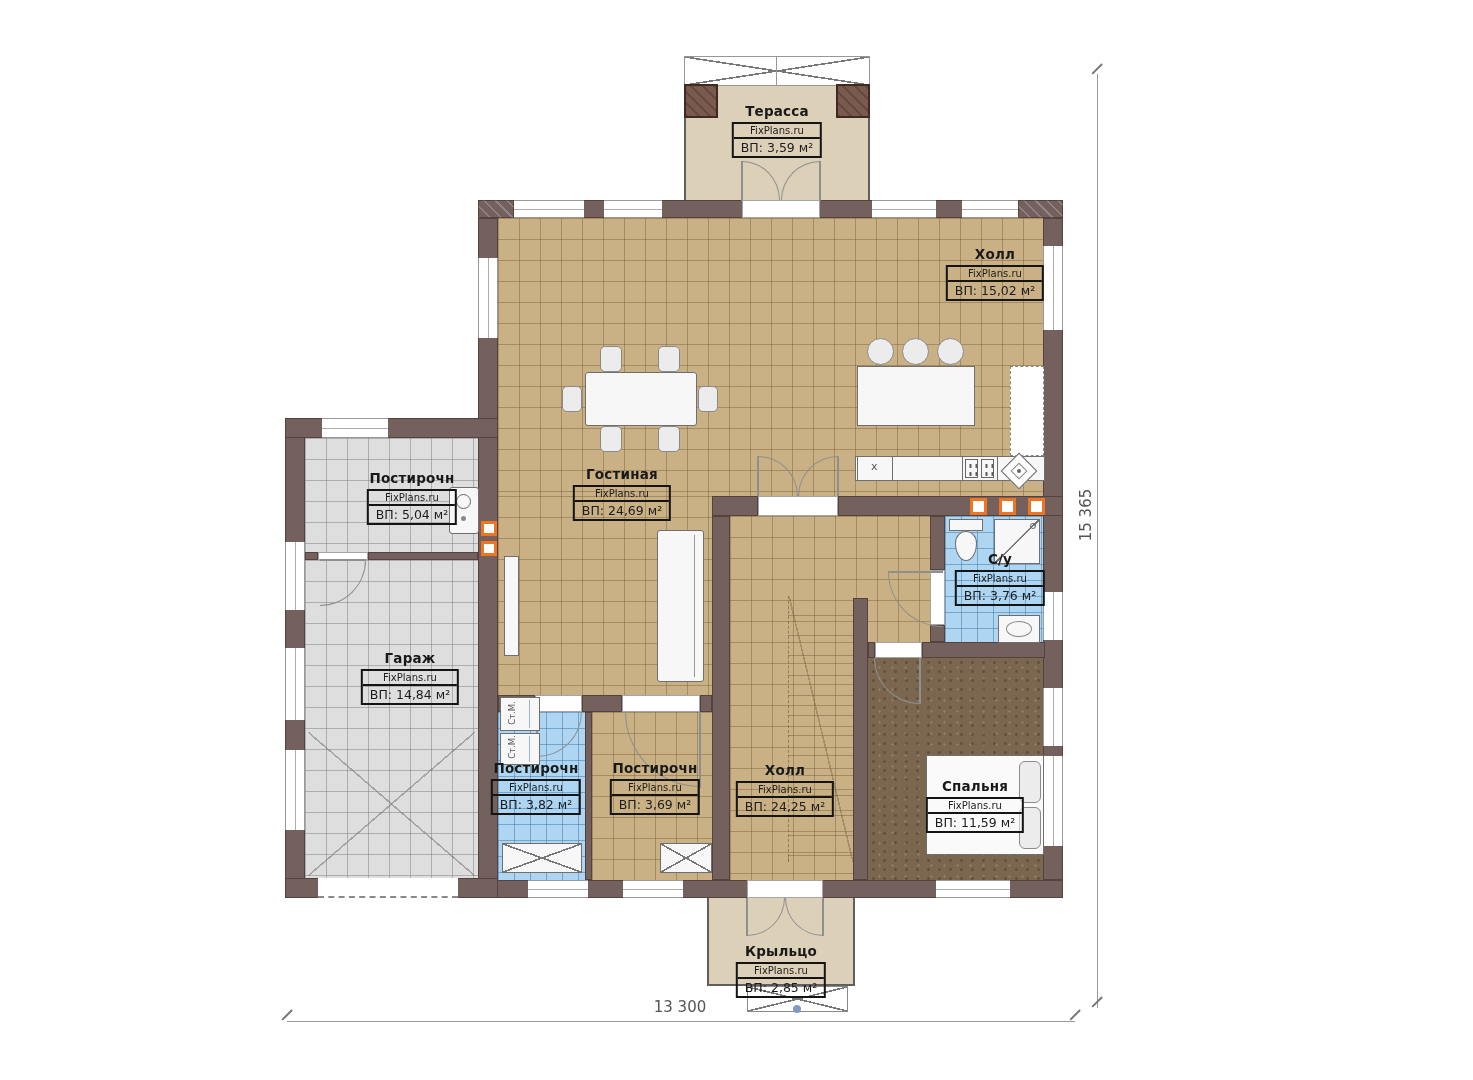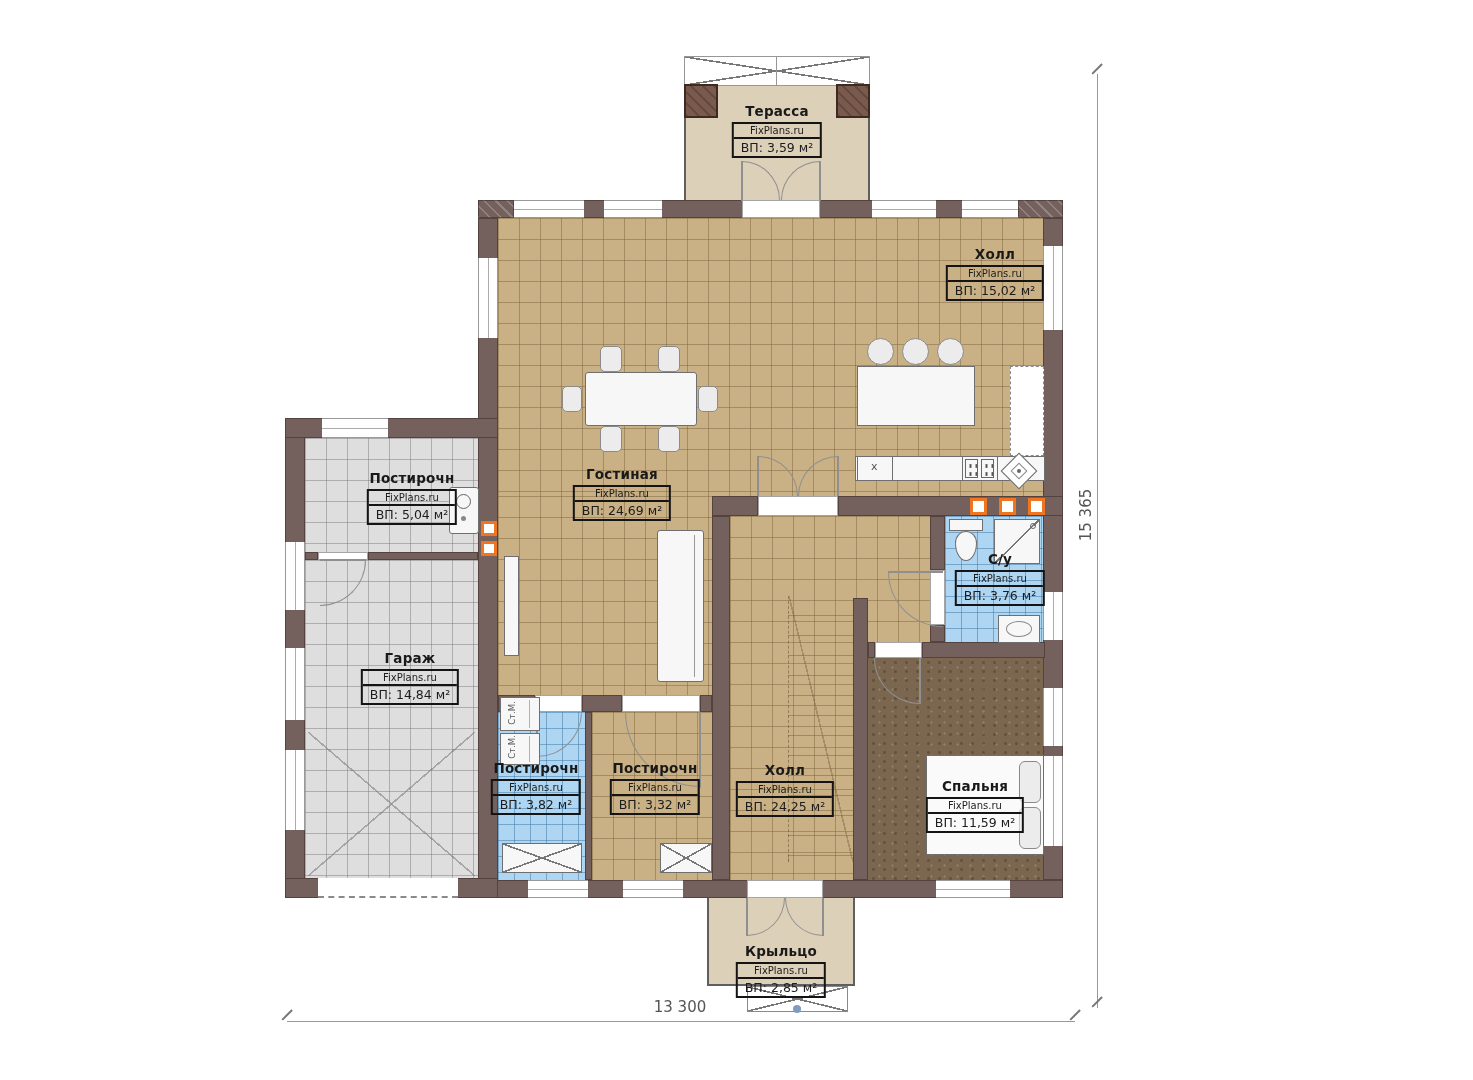--- a/index.html
+++ b/index.html
@@ -277,21 +277,21 @@
     <div class="ar">ВП: 3,76 м²</div></div>
   </div>
   <div class="rlabel" style="left:536px;top:760px;">
     <div class="rname">Постирочн</div>
     <div class="ibox"><div class="wm">FixPlans.ru</div>
     <div class="ar">ВП: 3,82 м²</div></div>
   </div>
   <div class="rlabel" style="left:655px;top:760px;">
     <div class="rname">Постирочн</div>
     <div class="ibox"><div class="wm">FixPlans.ru</div>
-    <div class="ar">ВП: 3,32 м²</div></div>
+    <div class="ar">ВП: 3,69 м²</div></div>
   </div>
   <div class="rlabel" style="left:785px;top:762px;">
     <div class="rname">Холл</div>
     <div class="ibox"><div class="wm">FixPlans.ru</div>
     <div class="ar">ВП: 24,25 м²</div></div>
   </div>
   <div class="rlabel" style="left:975px;top:778px;">
     <div class="rname">Спальня</div>
     <div class="ibox" style="background:rgba(250,250,250,.55);"><div class="wm">FixPlans.ru</div>
     <div class="ar">ВП: 11,59 м²</div></div>

